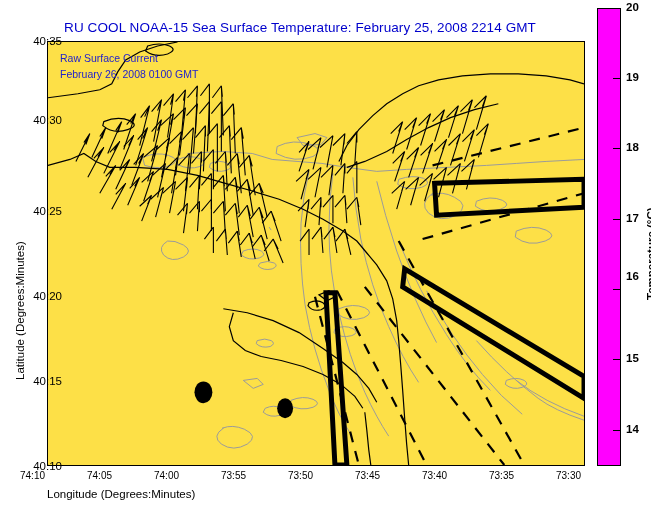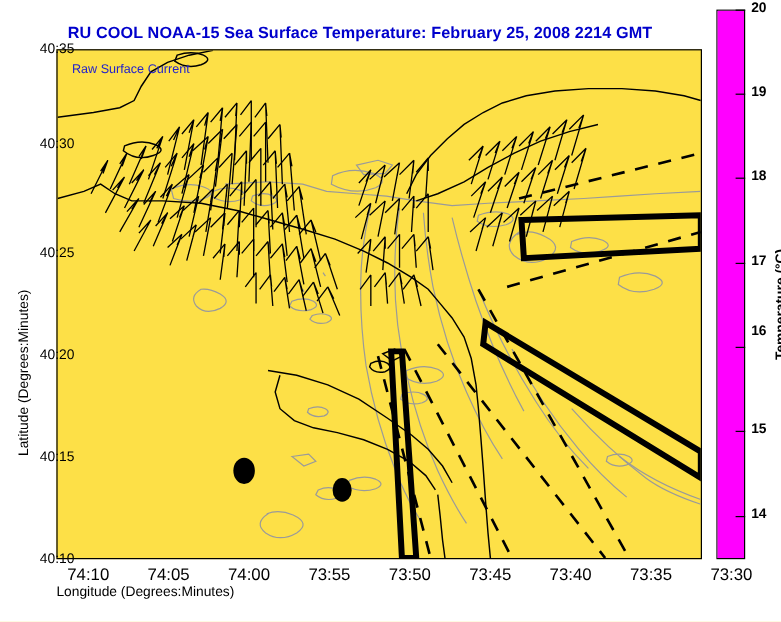--- a/index.html
+++ b/index.html
@@ -1,37 +1,37 @@
 <!DOCTYPE html>
 <html><head>
 <meta charset="utf-8">
 <style>
   html,body{margin:0;padding:0;background:#ffffff;}
   body{width:651px;height:518px;position:relative;overflow:hidden;
        font-family:"Liberation Sans", sans-serif;}
 
   #title{position:absolute;left:0;top:20px;width:600px;text-align:center;
-         color:#0000cc;font-size:13.5px;font-weight:bold;letter-spacing:.1px;}
+         color:#0000cc;font-size:13.5px;font-weight:normal;letter-spacing:.1px;}
 
   #plot{position:absolute;left:47px;top:41px;width:538px;height:425px;
         background:#fde047;border:1.5px solid #000;box-sizing:border-box;}
   #plotsvg{position:absolute;left:0;top:0;width:100%;height:100%;}
 
   .annot{position:absolute;color:#2222cc;font-size:10.5px;white-space:nowrap;}
   #annot1{left:12px;top:10px;}
   #annot2{left:12px;top:26px;}
 
   #scalewrap{position:absolute;left:14px;top:384px;}
   #scaletext{color:#000;font-size:10.5px;}
   #scalearrowsvg{display:block;margin-top:3px;}
 
   .ytick{position:absolute;right:589px;font-size:11.5px;color:#000;
          white-space:nowrap;}
-  .xtick{position:absolute;top:470px;font-size:14px;color:#000;
-         text-align:center;white-space:nowrap;margin-left:36px;}
+  .xtick{position:absolute;top:470px;font-size:10px;color:#000;
+         text-align:center;white-space:nowrap;}
 
   #ylabel{position:absolute;font-size:11.5px;color:#000;
           transform:rotate(-90deg);transform-origin:left top;
           left:14px;top:380px;white-space:nowrap;}
   #xlabel{position:absolute;top:488px;left:47px;width:538px;
           font-size:11.5px;color:#000;}
 
   #cbar{position:absolute;left:597px;top:8px;width:24px;height:458px;
         border:1px solid #000;box-sizing:border-box;}
   #cbarfill{position:absolute;left:0;top:0;width:100%;height:100%;}
@@ -234,20 +234,21 @@
       <path d="M279,252 L288,252 L300,425 L288,425 Z"></path>
     </g>
 
     <g fill="#000000">
       <ellipse cx="156" cy="352" rx="9" ry="11"></ellipse>
       <ellipse cx="238" cy="368" rx="8" ry="10"></ellipse>
     </g>
   </svg>
 
   <div class="annot" id="annot1">Raw Surface Current</div>
+  <div class="annot" id="annot2">February 26, 2008 0100 GMT</div>
 
 </div>
 
 <div id="ylabel">Latitude (Degrees:Minutes)</div>
 <div id="xlabel">Longitude (Degrees:Minutes)</div>
 
 <div class="ytick" style="top:35px">40:35</div>
 <div class="ytick" style="top:114px">40:30</div>
 <div class="ytick" style="top:205px">40:25</div>
 <div class="ytick" style="top:290px">40:20</div>

